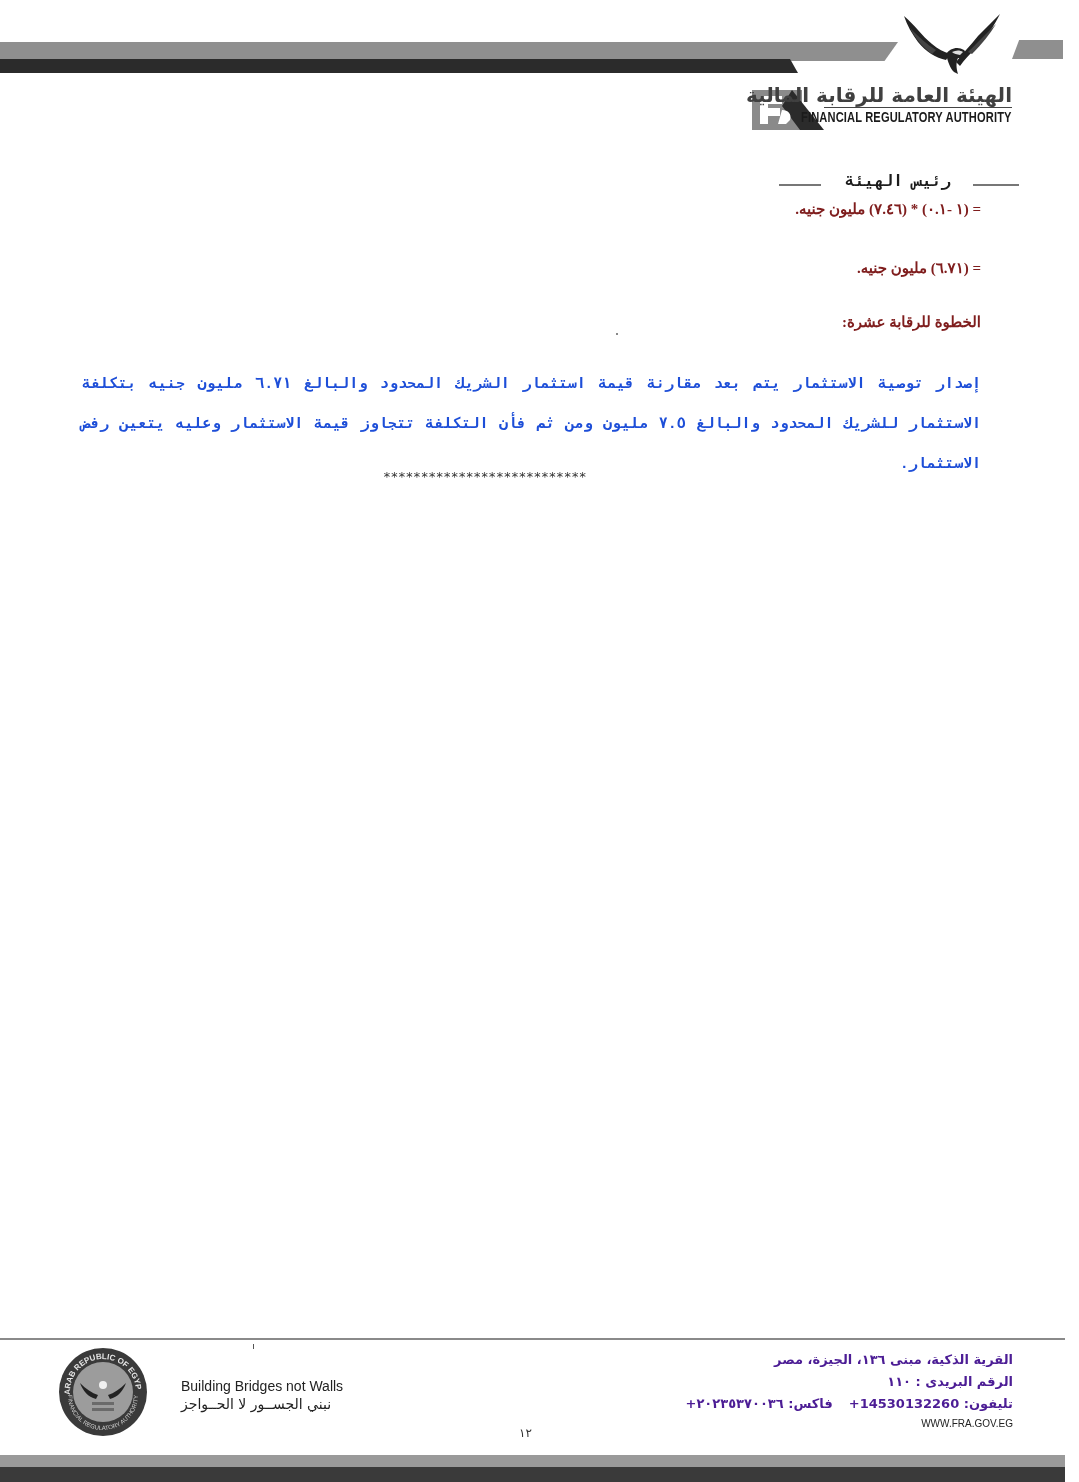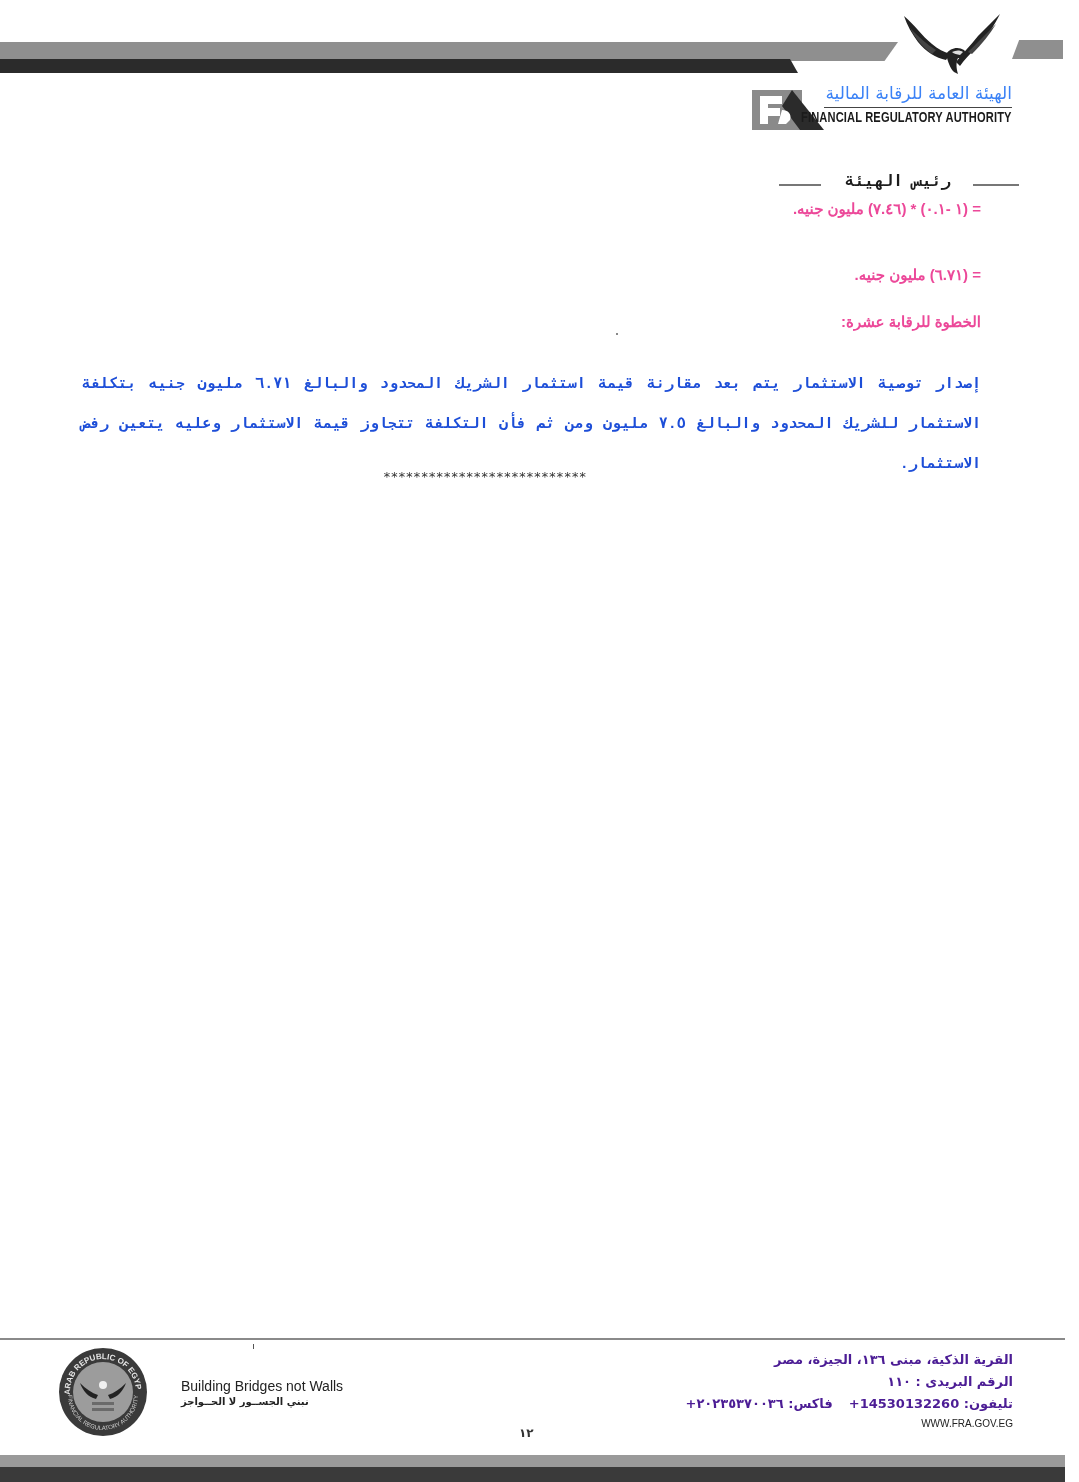--- a/index.html
+++ b/index.html
@@ -52,24 +52,24 @@
   }
   .fra-mark {
     position: absolute;
     left: 0; top: 76px;
     width: 72px; height: 40px;
   }
   .logo-ar {
     position: absolute;
     right: 2px; top: 69px;
     font-family: "DejaVu Sans", sans-serif;
-    font-weight: normal;
-    font-size: 17px;
-    direction: rtl;
-    color: #3b82f6;
+    font-weight: bold;
+    font-size: 20px;
+    direction: rtl;
+    color: #404040;
     white-space: nowrap;
     letter-spacing: -0.3px;
   }
   .logo-rule {
     position: absolute;
     left: 72px; right: 2px; top: 93px;
     height: 1px;
     background: #444;
   }
   .logo-en {
@@ -84,24 +84,24 @@
     transform-origin: right top;
     letter-spacing: 0.2px;
   }
 
   
   .rtl {
     direction: rtl;
     text-align: right;
     position: absolute;
     right: 98px;
-    font-family: Liberation Sans, sans-serif;
+    font-family: Liberation Serif, serif;
     font-weight: bold;
     font-size: 15px;
-    color: #ec4899;
+    color: #7f1d1d;
     white-space: nowrap;
   }
   .chair-line {
     position: absolute;
     top: 174px;
     height: 18px;
     right: 60px;
     width: 240px;
   }
   .chair-line .dash {
@@ -118,21 +118,21 @@
     top: -3px;
     text-align: center;
     direction: rtl;
     font-family: Liberation Mono, monospace;
     font-weight: bold;
     font-size: 16px;
     color: #1c1c1c;
     letter-spacing: 3px;
   }
   .eq1 { top: 200px; }
-  .eq2 { top: 266px; }
+  .eq2 { top: 259px; }
   .step { top: 313px; }
   .para {
     position: absolute;
     right: 98px;
     left: 82px;
     top: 365px;
     direction: rtl;
     text-align: justify;
     text-align-last: right;
     font-family: Liberation Mono, monospace;
@@ -176,22 +176,22 @@
     font-family: "Liberation Sans", sans-serif;
     font-size: 14px;
     color: #222;
     white-space: nowrap;
   }
   .slogan-ar {
     position: absolute;
     left: 181px; top: 1396px;
     direction: rtl;
     font-family: "DejaVu Sans", sans-serif;
-    font-weight: bold;
-    font-size: 10px;
+    font-weight: normal;
+    font-size: 14px;
     color: #222;
     white-space: nowrap;
     letter-spacing: 0.5px;
   }
   .tick-mark {
     position: absolute;
     left: 253px; top: 1344px;
     width: 1px; height: 5px;
     background: #555;
   }
@@ -215,21 +215,21 @@
     right: 66px; top: 1418px;
     font-family: "Liberation Sans", sans-serif;
     font-size: 10px;
     color: #222;
     white-space: nowrap;
   }
   .page-num {
     position: absolute;
     left: 519px; top: 1426px;
     font-family: "DejaVu Sans", sans-serif;
-    font-weight: bold;
+    font-weight: normal;
     font-size: 12px;
     color: #333;
   }
   .bar-bottom-light {
     position: absolute;
     left: 0; top: 1455px;
     width: 1065px; height: 12px;
     background: #9a9a9a;
   }
   .bar-bottom-dark {

